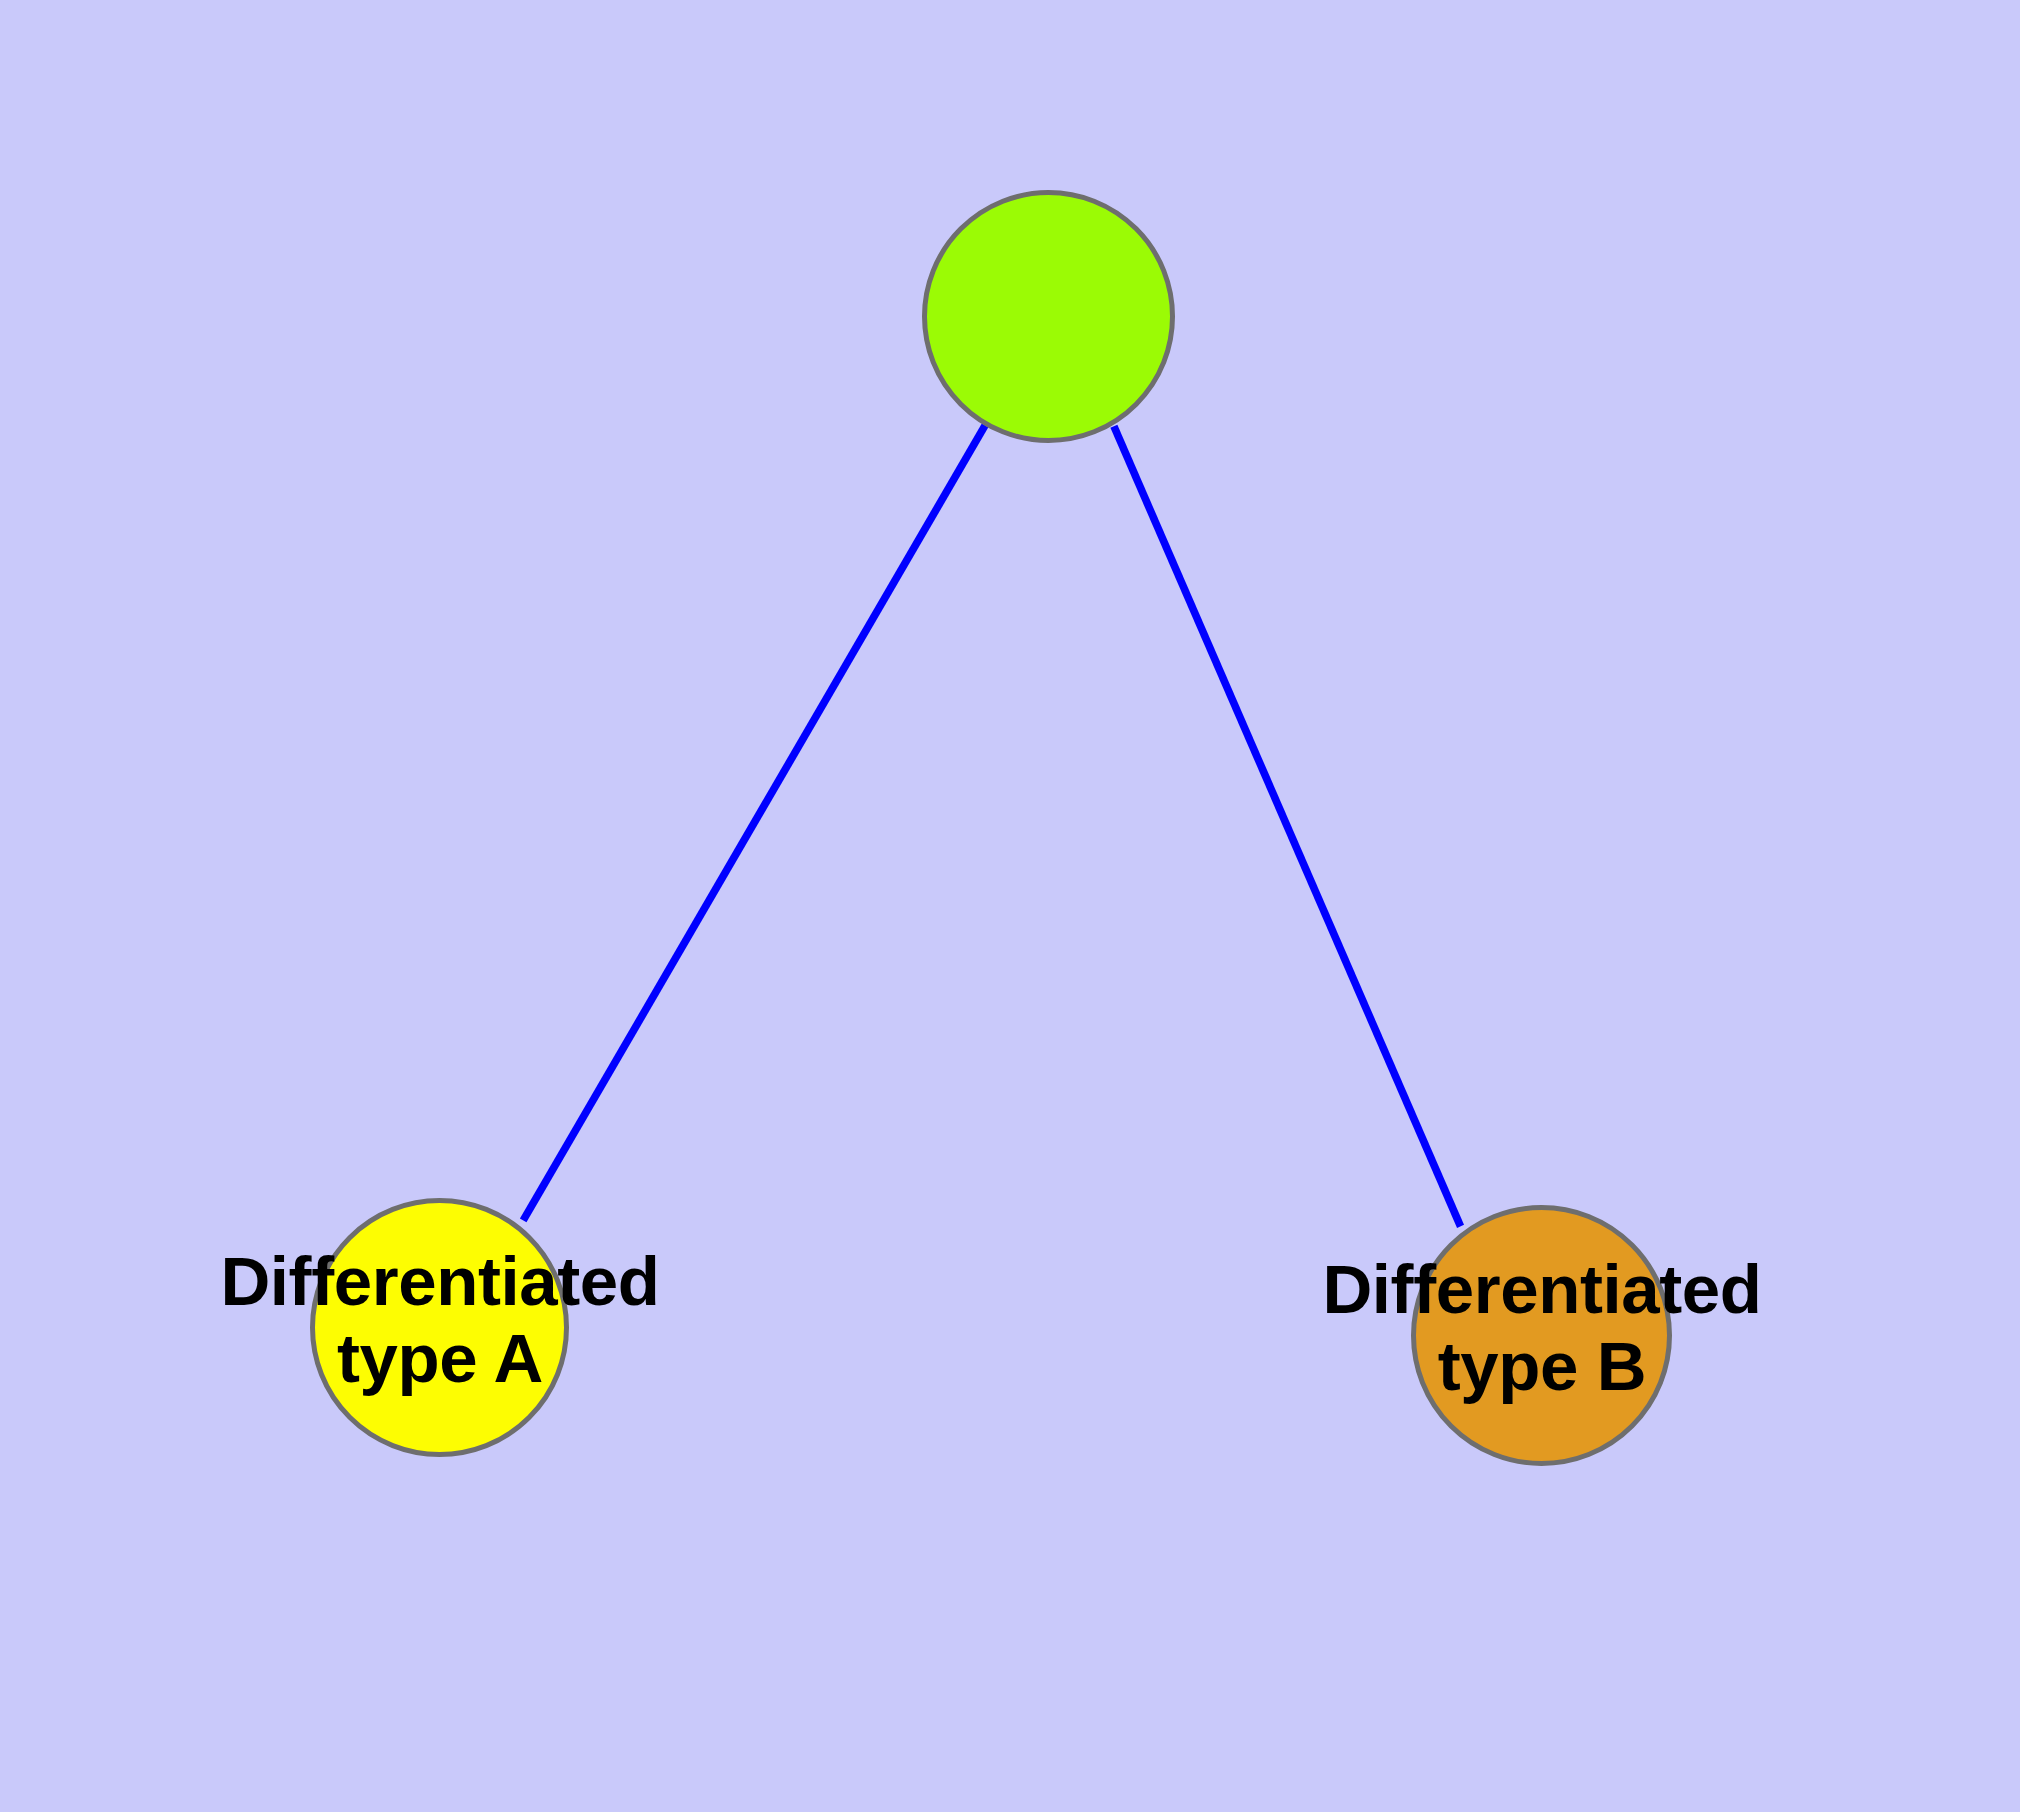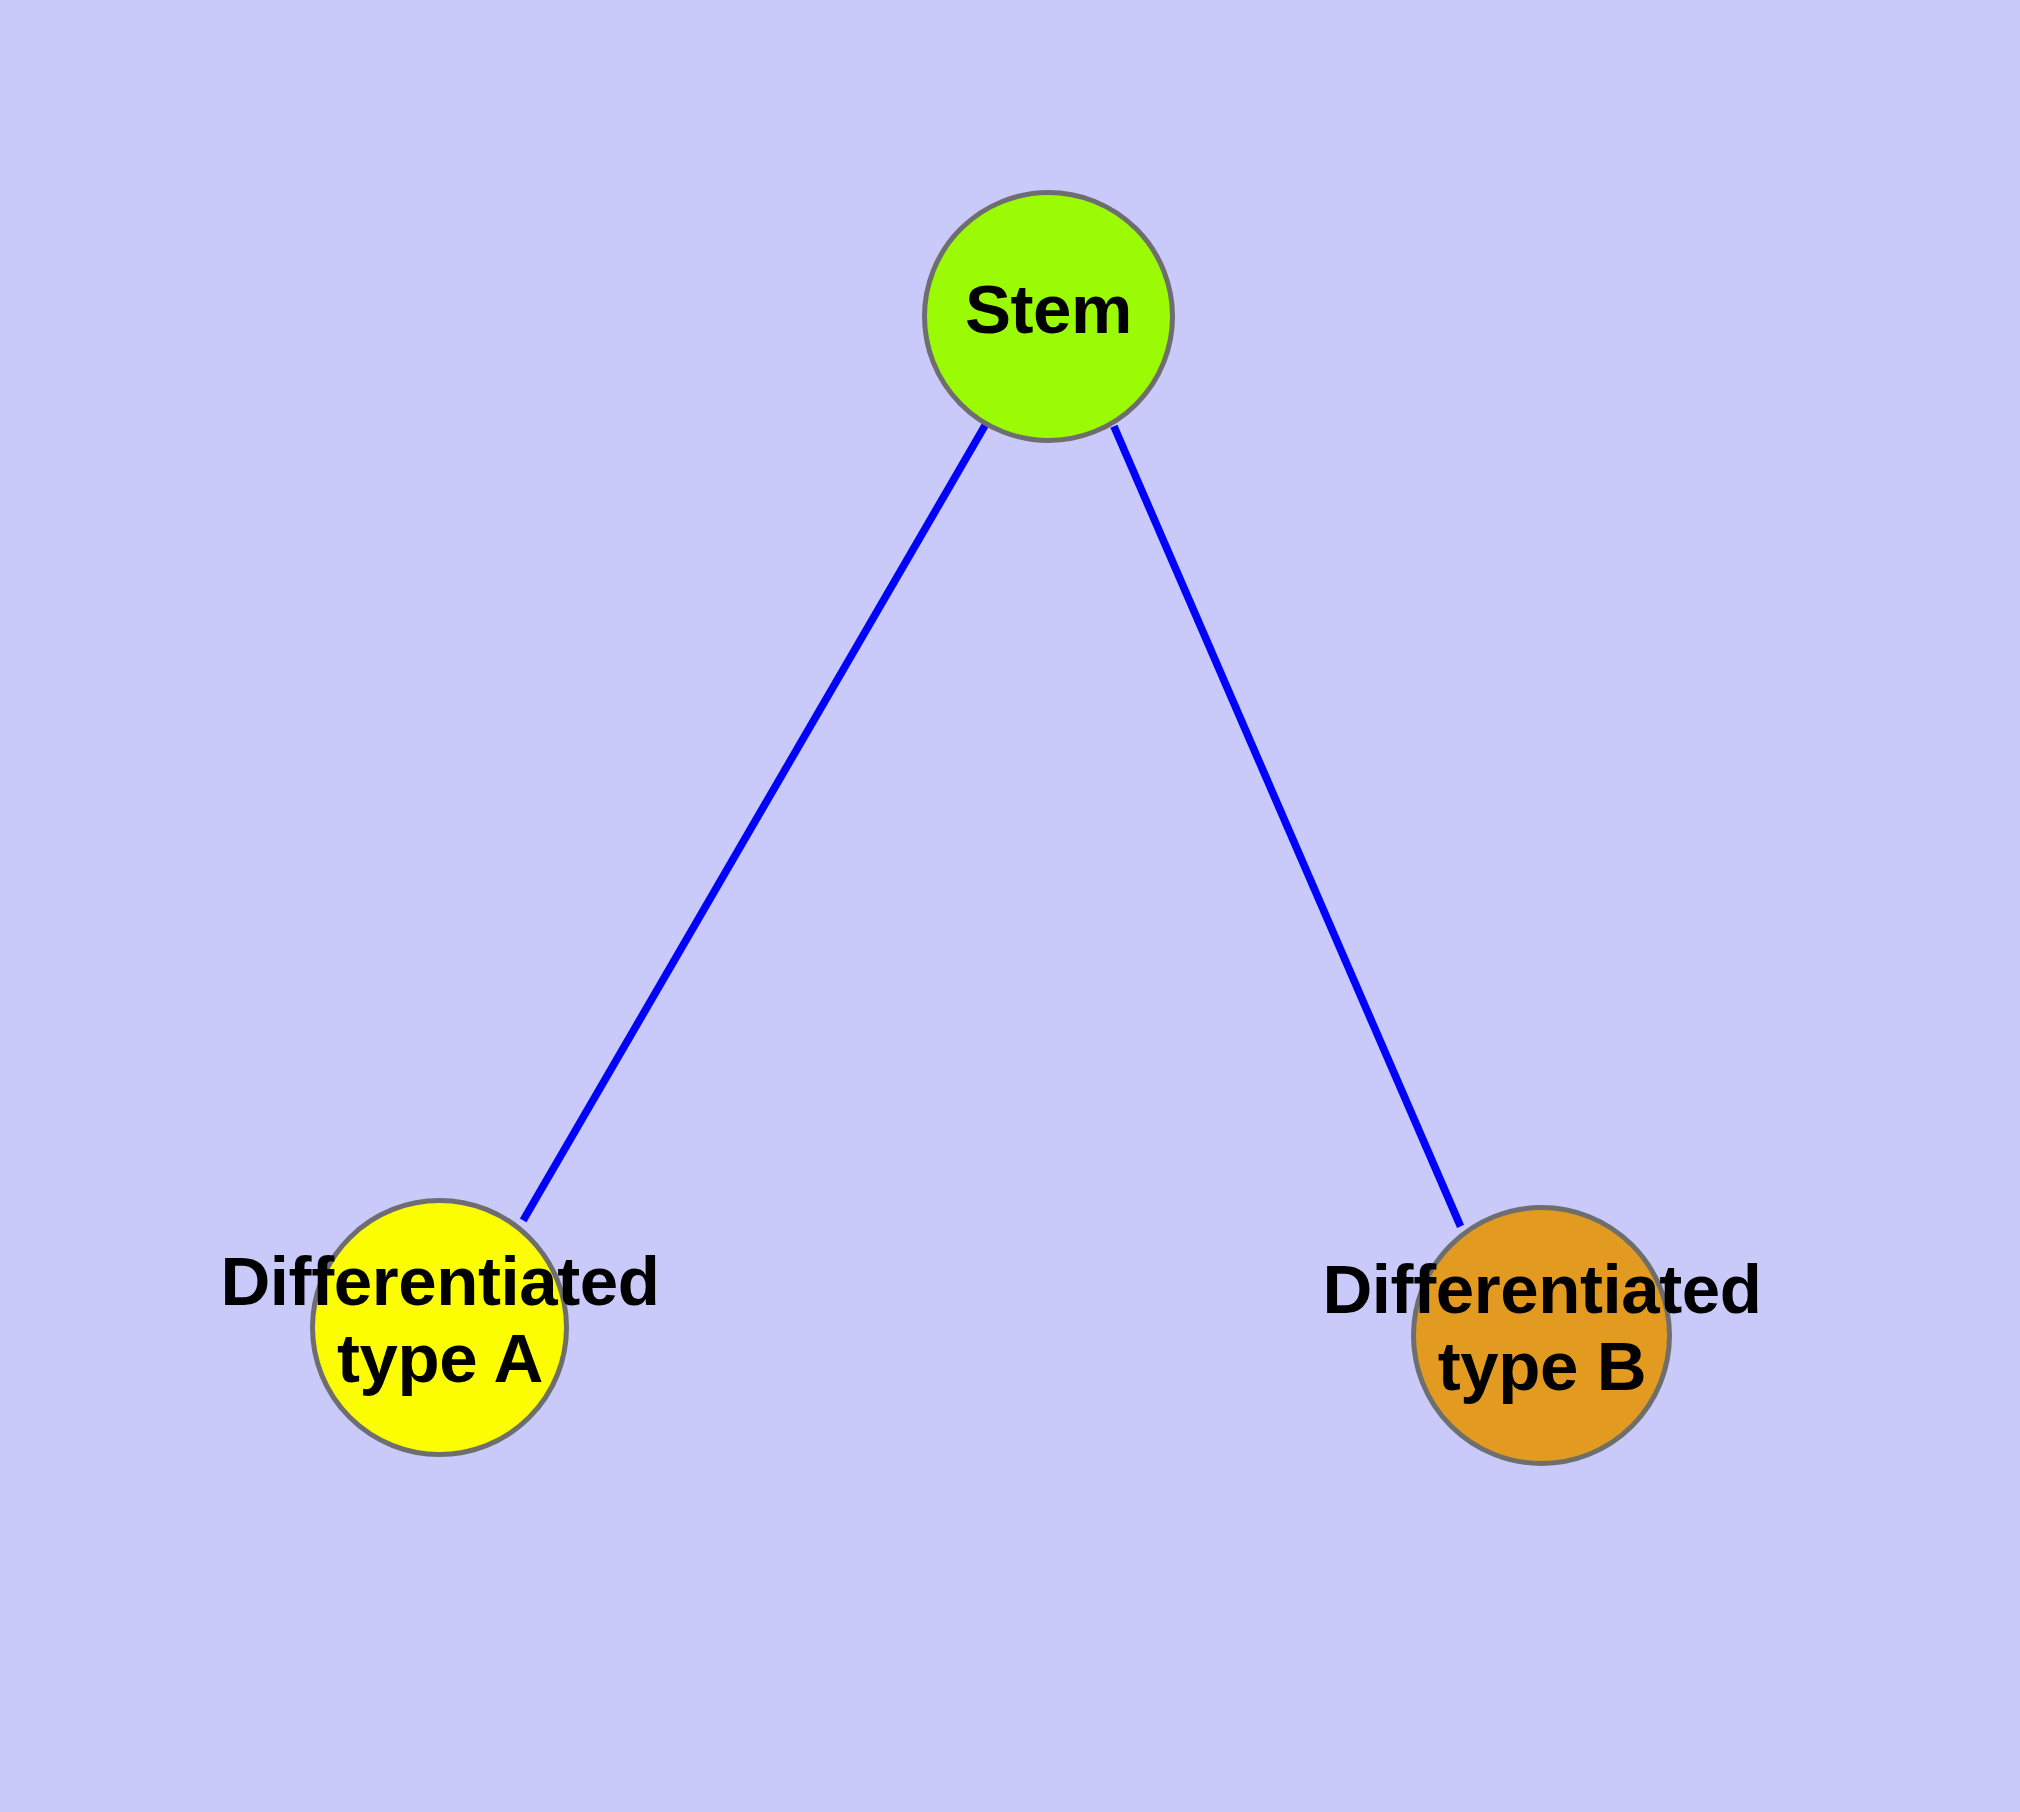--- a/index.html
+++ b/index.html
@@ -96,21 +96,20 @@
 
   <svg id="edge-layer" viewBox="0 0 2384 2138">
     <line x1="1162" y1="502" x2="617" y2="1440" stroke="#0000ff" stroke-width="9" stroke-linecap="butt"></line>
     <line x1="1314" y1="503" x2="1723" y2="1447" stroke="#0000ff" stroke-width="9" stroke-linecap="butt"></line>
   </svg>
 
   <div class="node" id="node-typea"></div>
   <div class="node" id="node-typeb"></div>
   <div class="node" id="node-stem"></div>
 
-  <div class="node-label" id="node-stem-label">Stem</div>
 
   <div class="node-label" id="node-typea-label">Differentiated
 type A</div>
 
   <div class="node-label" id="node-typeb-label">Differentiated
 type B</div>
 
 </div>
 
 

